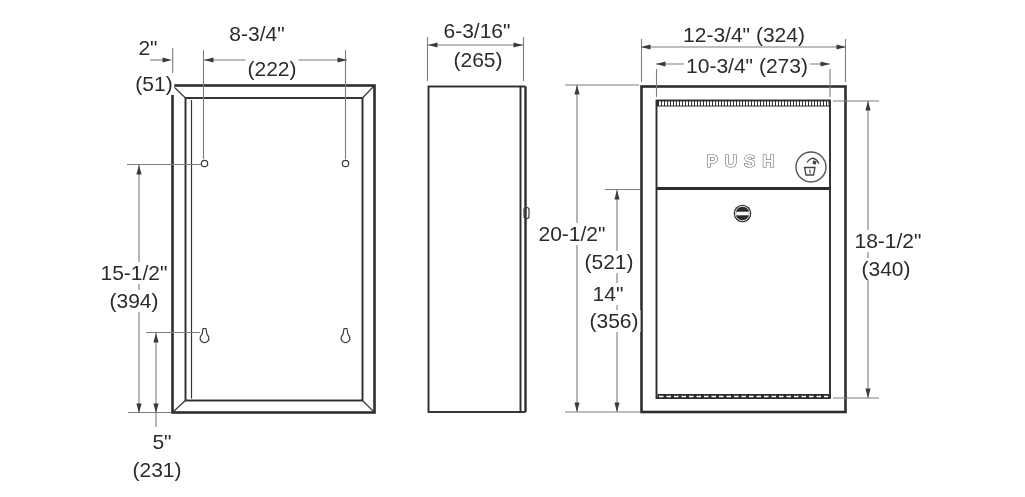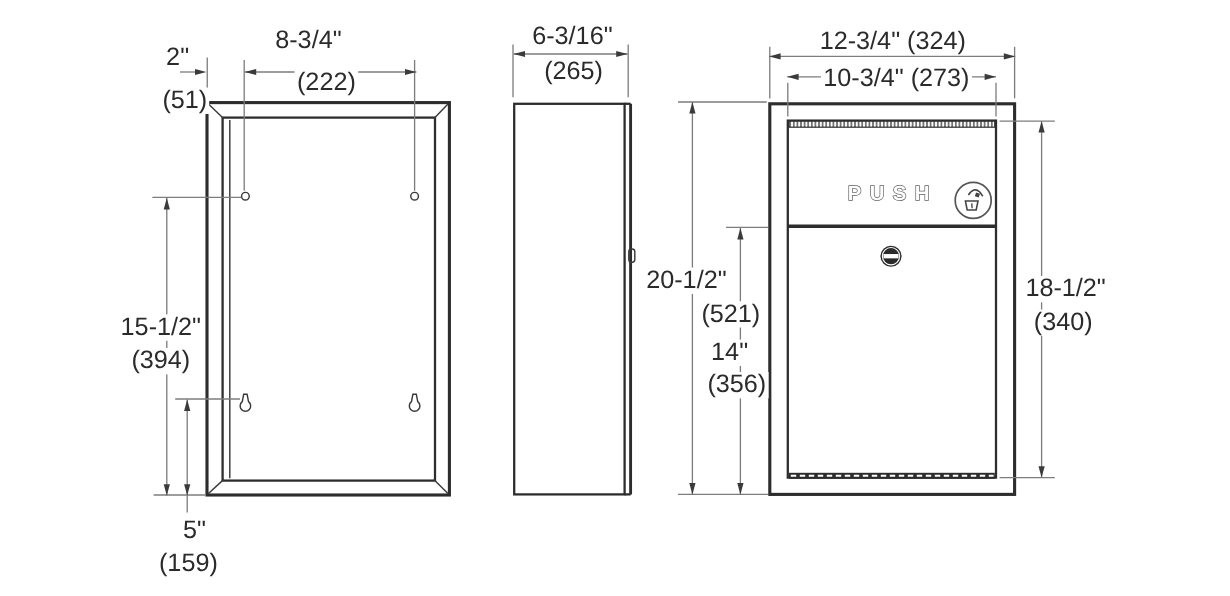--- a/index.html
+++ b/index.html
@@ -132,21 +132,21 @@
     </g>
   </svg>
 
   <div class="lbl" style="left:148px; top:48px;">2"</div>
   <div class="lbl" style="left:154px; top:84px;">(51)</div>
   <div class="lbl" style="left:257px; top:34px;">8-3/4"</div>
   <div class="lbl" style="left:272px; top:69px;">(222)</div>
   <div class="lbl" style="left:134px; top:273px;">15-1/2"</div>
   <div class="lbl" style="left:134px; top:301px;">(394)</div>
   <div class="lbl" style="left:162px; top:442px;">5"</div>
-  <div class="lbl" style="left:157px; top:470px;">(159)</div>
+  <div class="lbl" style="left:157px; top:470px;">(231)</div>
   <div class="lbl" style="left:477px; top:31px;">6-3/16"</div>
   <div class="lbl" style="left:478px; top:60px;">(265)</div>
   <div class="lbl" style="left:572px; top:234px;">20-1/2"</div>
   <div class="lbl" style="left:609px; top:262px;">(521)</div>
   <div class="lbl" style="left:608px; top:294px;">14"</div>
   <div class="lbl" style="left:604px; top:321px;margin-left:10px;">(356)</div>
   <div class="lbl" style="left:744px; top:35px;">12-3/4" (324)</div>
   <div class="lbl" style="left:747px; top:66px;">10-3/4" (273)</div>
   <div class="lbl" style="left:888px; top:241px;">18-1/2"</div>
   <div class="lbl" style="left:886px; top:269px;">(340)</div>

